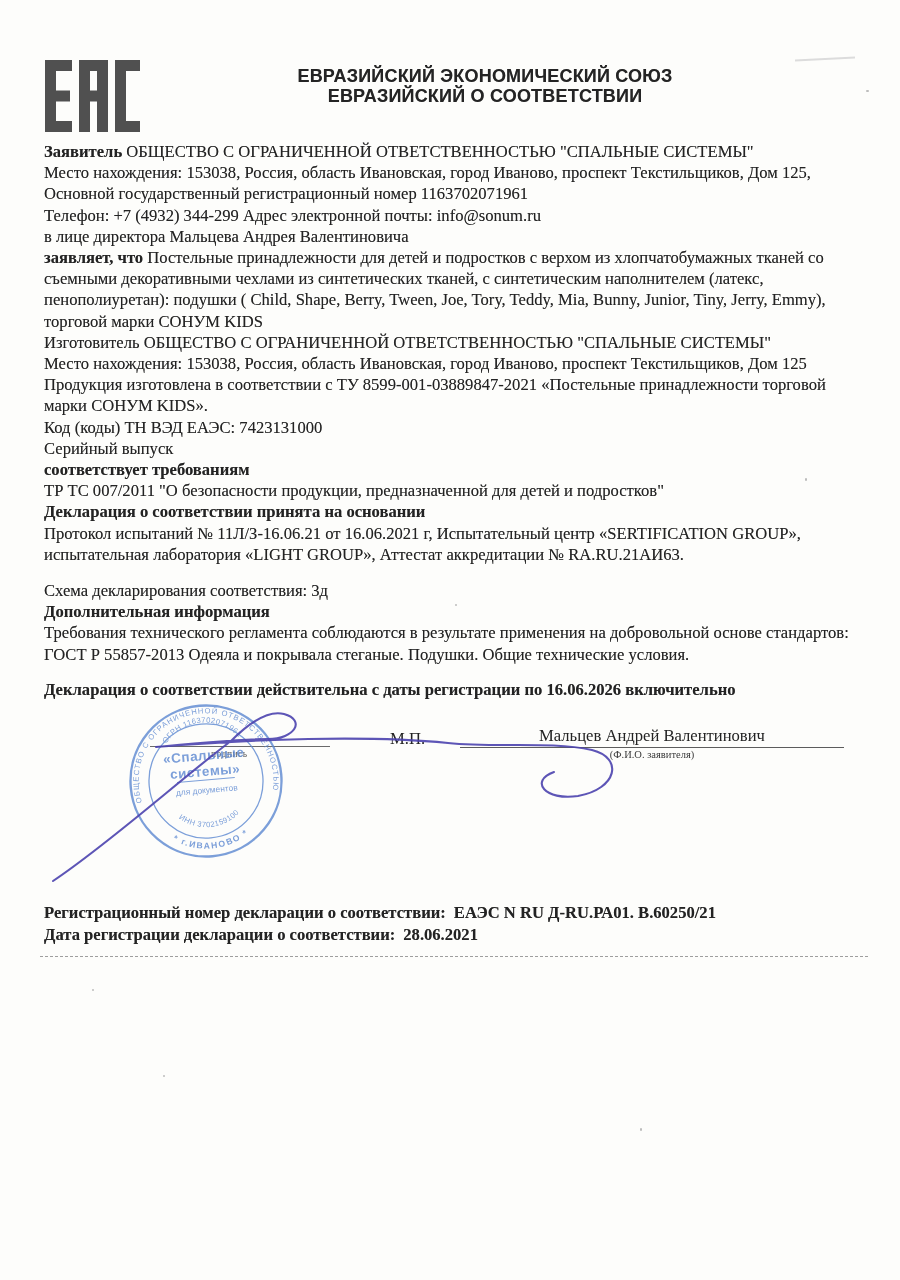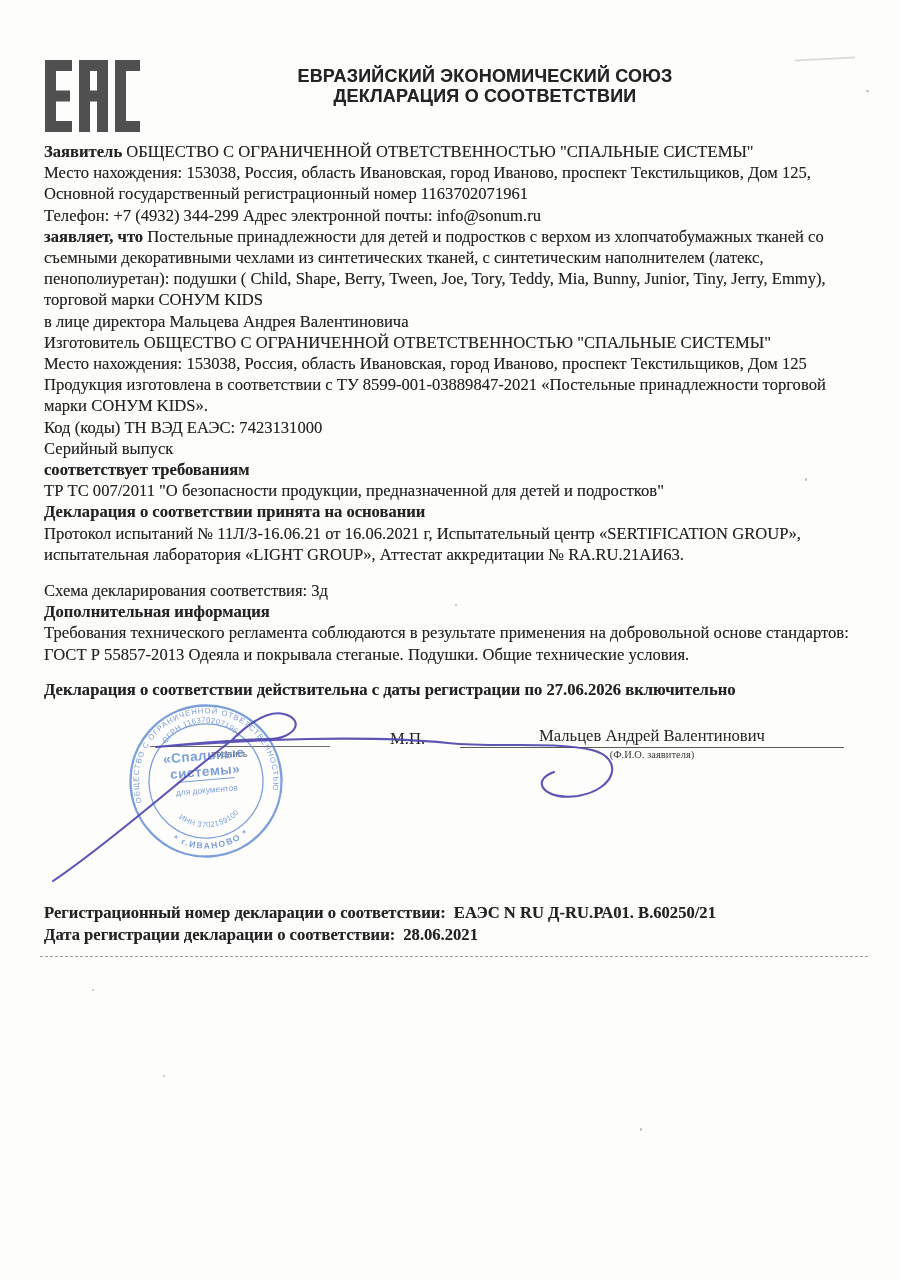--- a/index.html
+++ b/index.html
@@ -66,43 +66,43 @@
       <rect x="34" y="30.5" width="29" height="11"></rect>
 
       <rect x="70" y="0" width="11" height="72"></rect>
       <rect x="70" y="0" width="25" height="11"></rect>
       <rect x="70" y="61" width="25" height="11"></rect>
     </g>
   </svg>
 
   <div class="doc-header">
     <div>ЕВРАЗИЙСКИЙ ЭКОНОМИЧЕСКИЙ СОЮЗ</div>
-    <div>ДЕКЛАРАЦИЯ О СООТВЕТСТВИИ</div>
+    <div>ЕВРАЗИЙСКИЙ О СООТВЕТСТВИИ</div>
   </div>
 
   <div class="doc-body">
     <p><b>Заявитель</b><span> ОБЩЕСТВО С ОГРАНИЧЕННОЙ ОТВЕТСТВЕННОСТЬЮ "СПАЛЬНЫЕ СИСТЕМЫ"</span></p>
     <p><span>Место нахождения: 153038, Россия, область Ивановская, город Иваново, проспект Текстильщиков, Дом 125,</span></p>
     <p><span>Основной государственный регистрационный номер 1163702071961</span></p>
     <p><span>Телефон: +7 (4932) 344-299 Адрес электронной почты: info@sonum.ru</span></p>
+    <p><span>в лице директора Мальцева Андрея Валентиновича</span></p>
     <p><b>заявляет, что</b><span> Постельные принадлежности для детей и подростков с верхом из хлопчатобумажных тканей со съемными декоративными чехлами из синтетических тканей, с синтетическим наполнителем (латекс, пенополиуретан): подушки ( Child, Shape, Berry, Tween, Joe, Tory, Teddy, Mia, Bunny, Junior, Tiny, Jerry, Emmy), торговой марки СОНУМ KIDS</span></p>
-    <p><span>в лице директора Мальцева Андрея Валентиновича</span></p>
     <p><span>Изготовитель ОБЩЕСТВО С ОГРАНИЧЕННОЙ ОТВЕТСТВЕННОСТЬЮ "СПАЛЬНЫЕ СИСТЕМЫ"</span></p>
     <p><span>Место нахождения: 153038, Россия, область Ивановская, город Иваново, проспект Текстильщиков, Дом 125</span></p>
     <p><span>Продукция изготовлена в соответствии с ТУ 8599-001-03889847-2021 «Постельные принадлежности торговой марки СОНУМ KIDS».</span></p>
     <p><span>Код (коды) ТН ВЭД ЕАЭС: 7423131000</span></p>
     <p><span>Серийный выпуск</span></p>
     <p><b>соответствует требованиям</b></p>
     <p><span>ТР ТС 007/2011 "О безопасности продукции, предназначенной для детей и подростков"</span></p>
     <p><b>Декларация о соответствии принята на основании</b></p>
     <p><span>Протокол испытаний № 11Л/З-16.06.21 от 16.06.2021 г, Испытательный центр «SERTIFICATION GROUP», испытательная лаборатория «LIGHT GROUP», Аттестат аккредитации № RA.RU.21АИ63.</span></p>
     <p class="gap-sm"><span>Схема декларирования соответствия: 3д</span></p>
     <p><b>Дополнительная информация</b></p>
     <p><span>Требования технического регламента соблюдаются в результате применения на добровольной основе стандартов: ГОСТ Р 55857-2013 Одеяла и покрывала стеганые. Подушки. Общие технические условия.</span></p>
-    <p class="gap-lg"><b>Декларация о соответствии действительна с даты регистрации по 27.06.2026 включительно</b></p>
+    <p class="gap-lg"><b>Декларация о соответствии действительна с даты регистрации по 16.06.2026 включительно</b></p>
   </div>
 
   <div class="mp-label">М.П.</div>
 
   <div class="fio-block">
     <div class="fio-name">Мальцев Андрей Валентинович</div>
     <div class="fio-caption">(Ф.И.О. заявителя)</div>
   </div>
 
   <div class="sig-line"></div>

